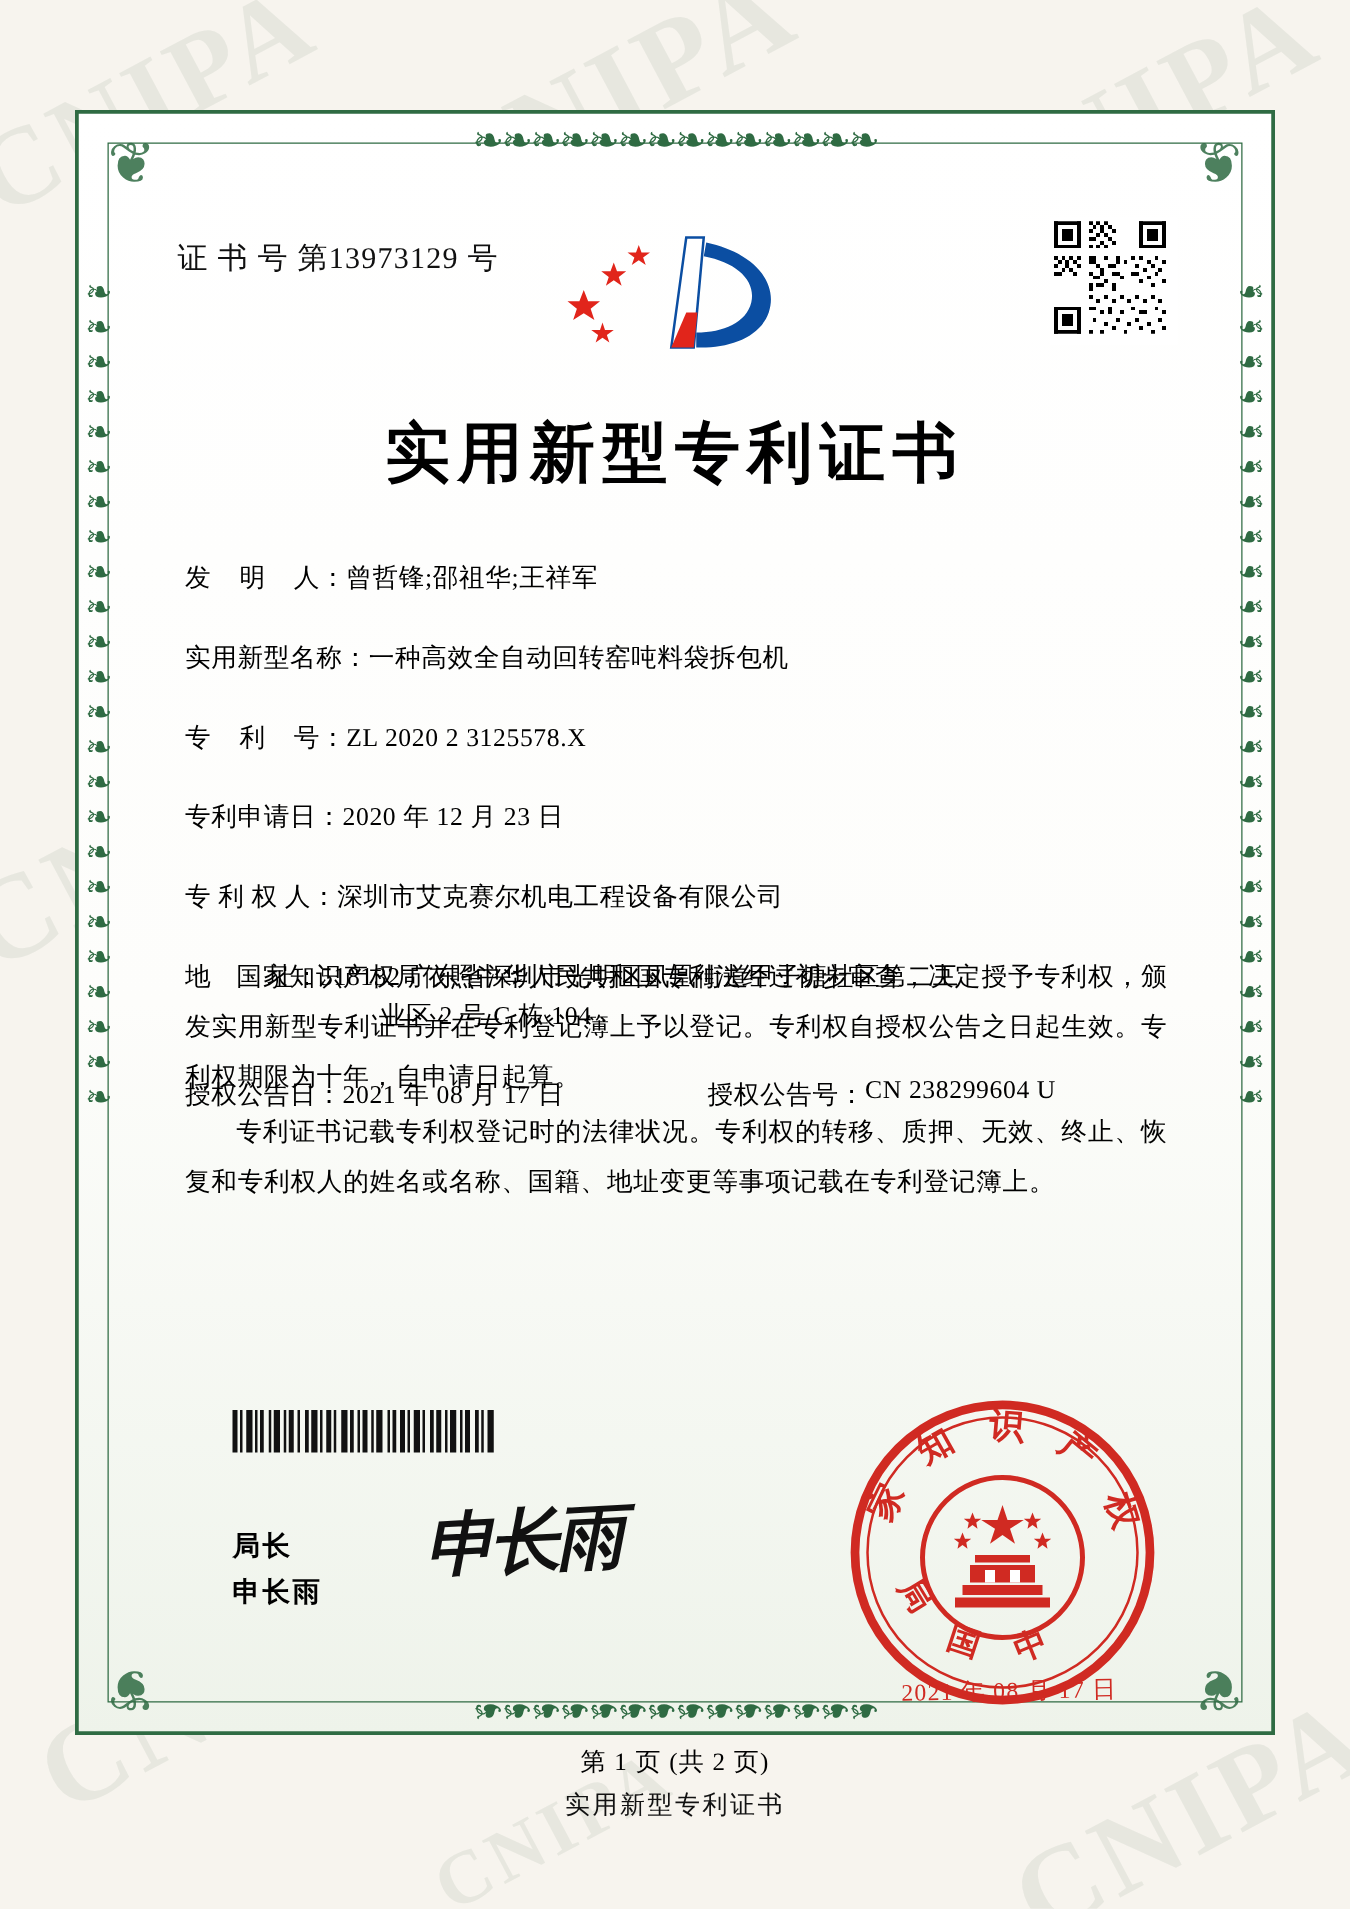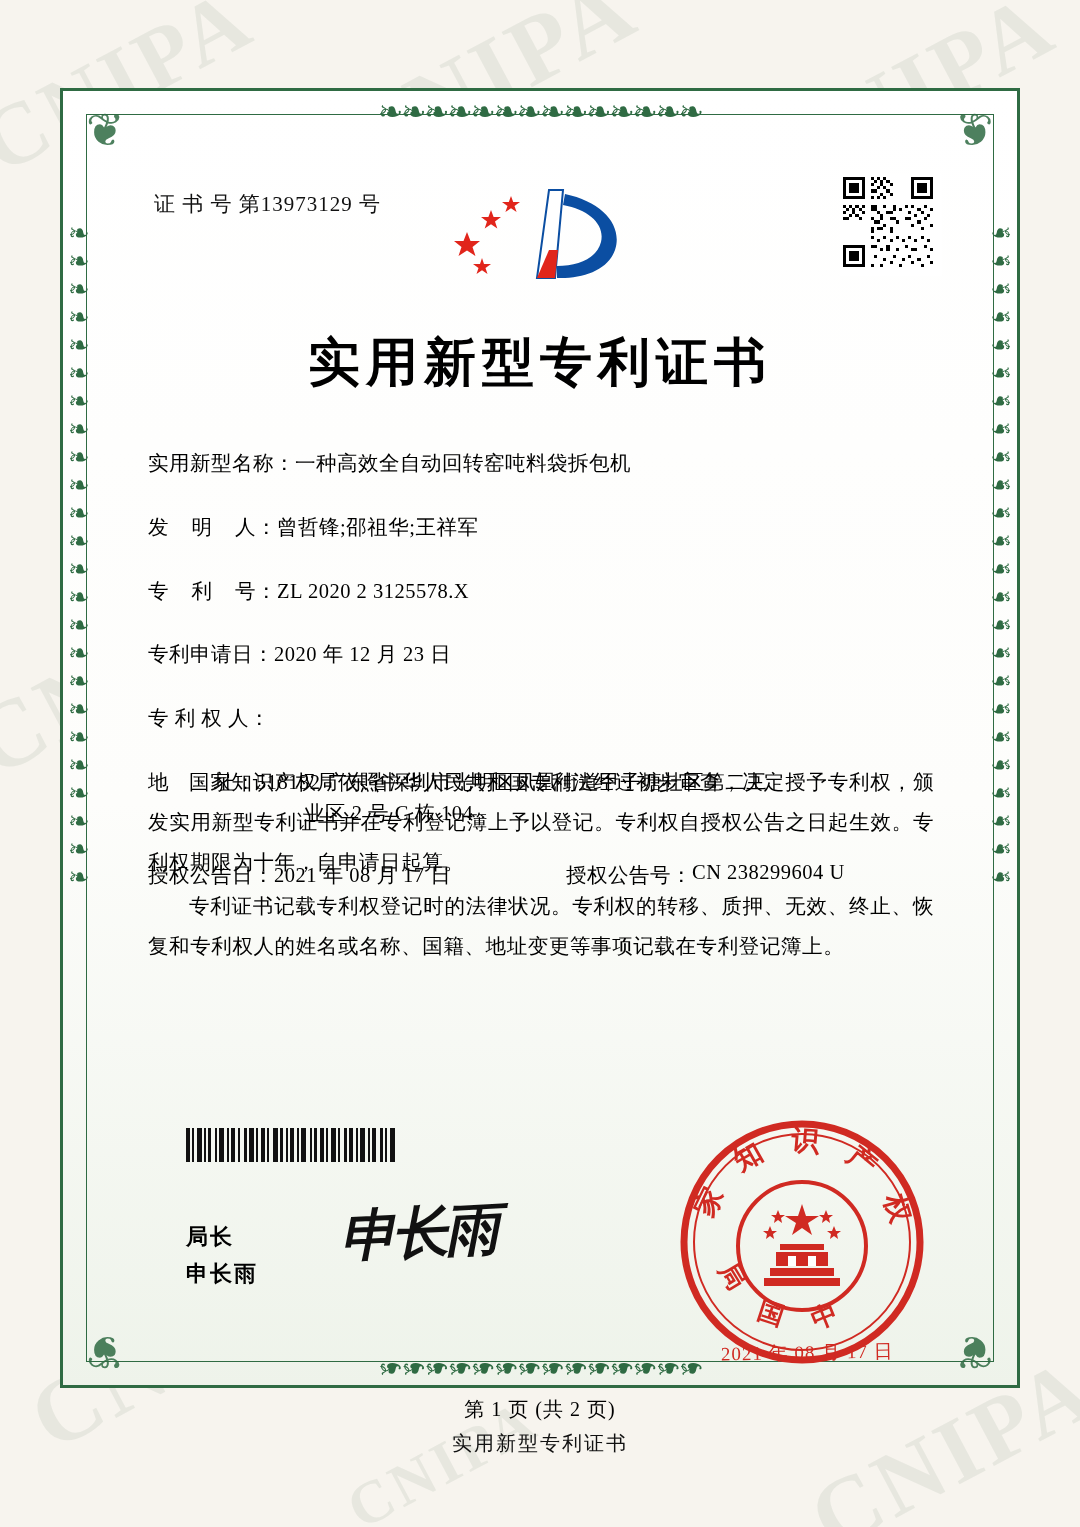--- a/index.html
+++ b/index.html
@@ -107,23 +107,23 @@
 
   
   .content {
     position: absolute;
     inset: 30px;
     z-index: 3;
   }
 
   .cert-number {
     position: absolute;
-    left: 64px;
+    left: 52px;
     top: 72px;
-    font-size: 21px;
+    font-size: 24px;
     color: #111;
     letter-spacing: 1px;
   }
 
   .qr {
     position: absolute;
     right: 48px;
     top: 56px;
     width: 96px;
     height: 96px;
@@ -451,41 +451,42 @@
         <path d="M104 10 L118 10 L110 98 L92 98 Z" fill="#ffffff" stroke="#0b4ea2" stroke-width="2"></path>
         <path d="M104 70 L113 70 L110 98 L92 98 Z" fill="#e1251b"></path>
       </svg>
     </div>
 
     <div class="doc-title">实用新型专利证书</div>
 
     <div class="fields">
 
       <div class="field-row">
+        <span class="field-label">发    明    人：</span>
+        <span class="field-value">曾哲锋;邵祖华;王祥军</span>
+      </div>
+
+      <div class="field-row">
         <span class="field-label">实用新型名称：</span>
         <span class="field-value">一种高效全自动回转窑吨料袋拆包机</span>
-      </div>
-
-      <div class="field-row">
-        <span class="field-label">发    明    人：</span>
-        <span class="field-value">曾哲锋;邵祖华;王祥军</span>
       </div>
 
       <div class="field-row">
         <span class="field-label">专    利    号：</span>
         <span class="field-value">ZL 2020 2 3125578.X</span>
       </div>
 
       <div class="field-row">
         <span class="field-label">专利申请日：</span>
         <span class="field-value">2020 年 12 月 23 日</span>
       </div>
 
       <div class="field-row">
         <span class="field-label">专 利 权 人：</span>
+        <span class="field-value">深圳市艾克赛尔机电工程设备有限公司</span>
       </div>
 
       <div class="field-row">
         <span class="field-label">地        址：</span>
         <span class="field-value">
           <span>518132 广东省深圳市光明区凤凰街道甲子塘社区第二工</span>
           <span class="second-line">业区 2 号 C 栋 104</span>
         </span>
       </div>
 

